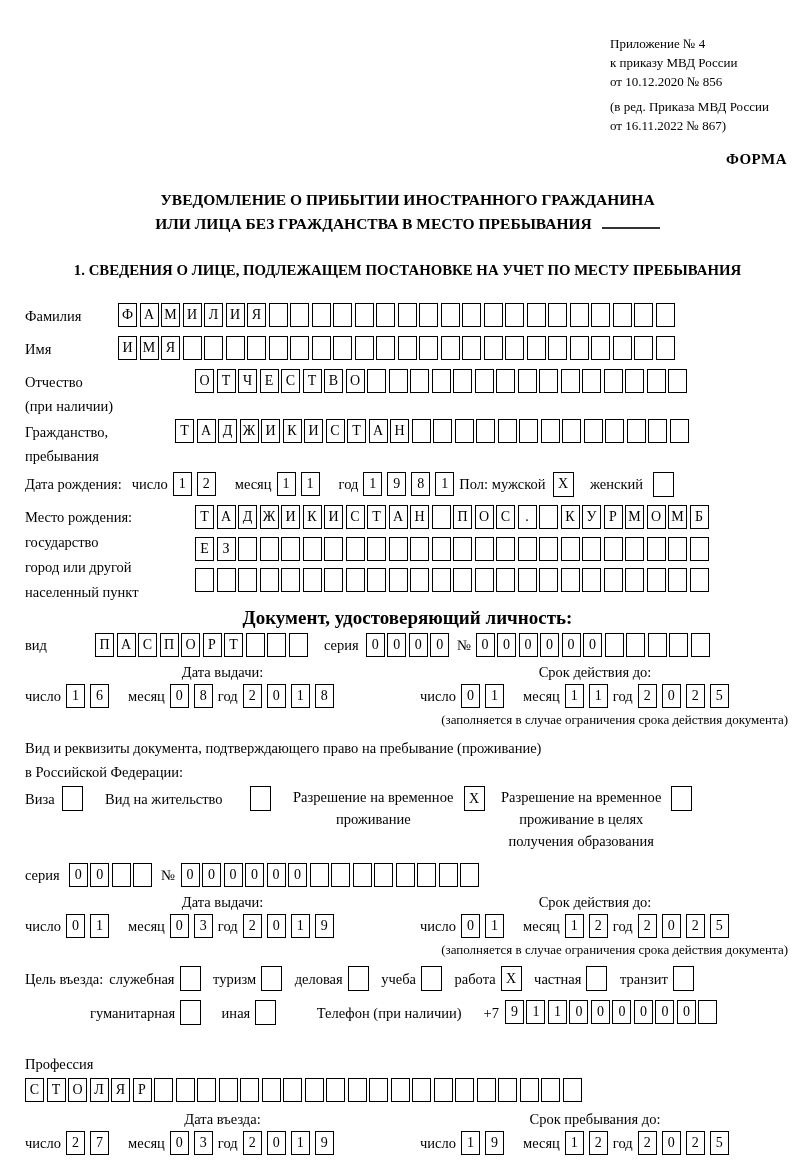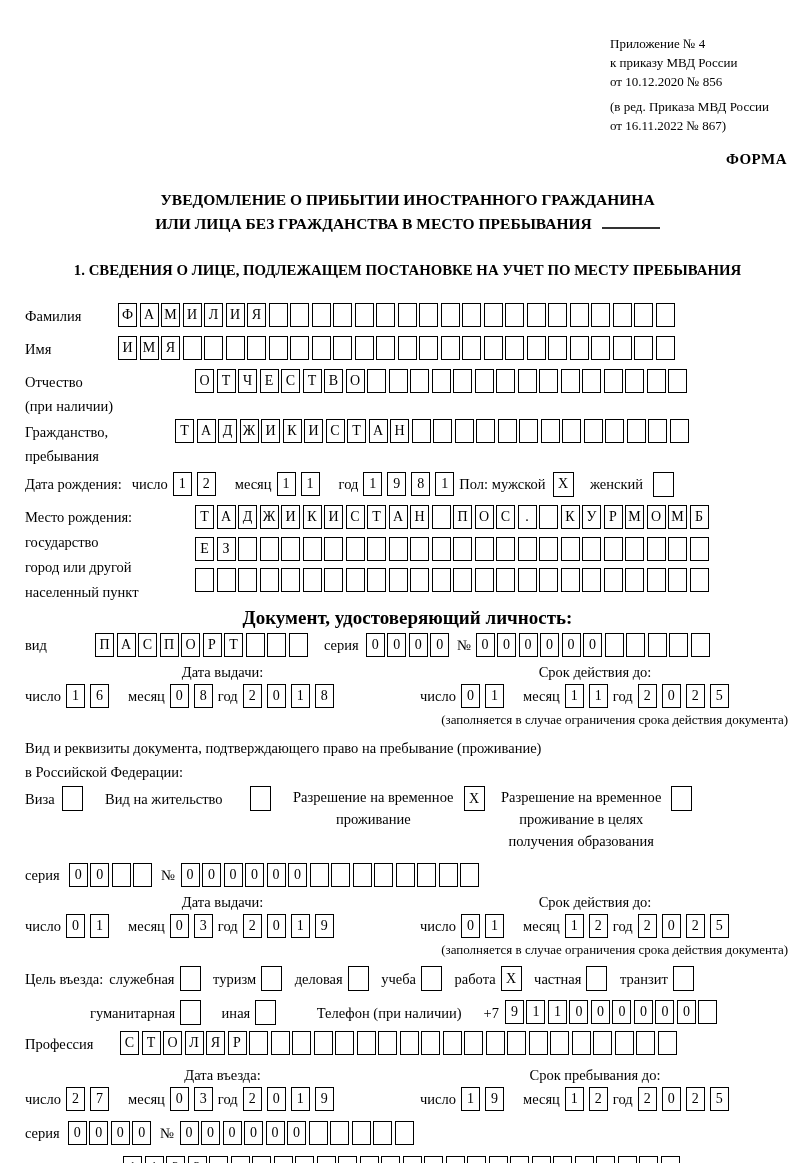--- a/index.html
+++ b/index.html
@@ -619,21 +619,21 @@
         <span class="cell">0</span>
         <span class="cell">0</span>
         <span class="cell">0</span>
         <span class="cell">0</span>
         <span class="cell">0</span>
         <span class="cell">0</span>
         <span class="cell"></span>
       </span>
   </div>
 
-  <div class="row" style="margin-top:4px;">
+  <div class="row" style="margin-top:24px;flex-direction:column;">
     <span class="lbl" style="width:95px;">Профессия</span>
     <span class="cells">
         <span class="cell">С</span>
         <span class="cell">Т</span>
         <span class="cell">О</span>
         <span class="cell">Л</span>
         <span class="cell">Я</span>
         <span class="cell">Р</span>
         <span class="cell"></span>
         <span class="cell"></span>

